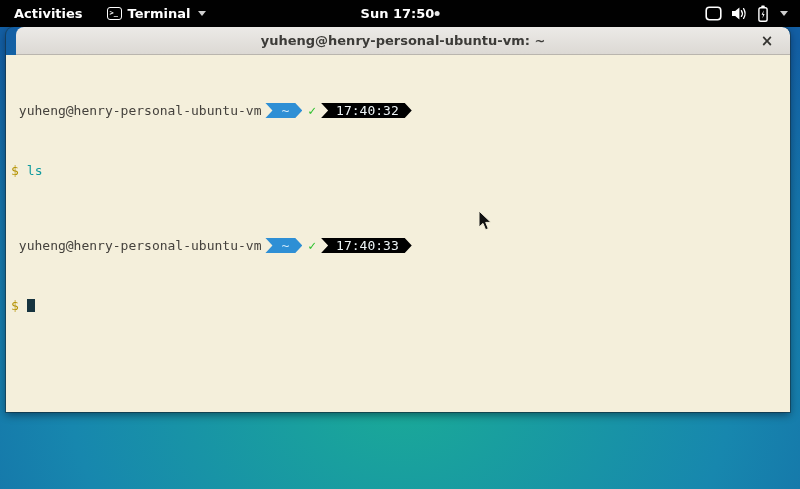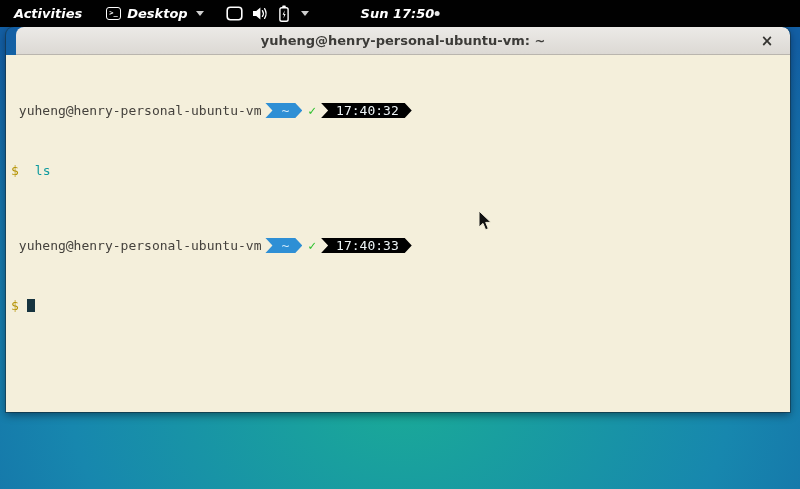--- a/index.html
+++ b/index.html
@@ -9,22 +9,22 @@
   
   .desktop {
     position:absolute; inset:0;
     background: radial-gradient(75% 95% at 50% 80%, #1aab97 0%, #1787ae 55%, #135fa4 100%);
   }
 
   
   .top-bar {
     position:absolute; left:0; top:0; width:800px; height:27px;
     background:#010101; color:#ffffff;
-    display:flex; align-items:center; justify-content:flex-start;
-    font-size:13px; font-weight:bold; z-index:30;font-style:italic;
+    display:flex; align-items:center; justify-content:space-between;
+    font-size:13px; font-weight:bold; z-index:30;
   }
   .tb-left { display:flex; align-items:center; height:100%; }
   .tb-activities { padding:0 14px; height:100%; display:flex; align-items:center; cursor:default; }
   .tb-appmenu { display:flex; align-items:center; gap:6px; padding:0 10px; height:100%; }
   .term-mini-icon {
     width:15px; height:13px; border:1.4px solid #fff; border-radius:3px;
     font-size:7px; line-height:10px; text-align:left; padding-left:2px;
     font-family:"DejaVu Sans Mono",monospace; font-weight:bold; color:#fff;
   }
   .caret-down {
@@ -63,38 +63,38 @@
   .t-line { height:15px; display:flex; align-items:center; white-space:pre; }
   .user-host { color:#45423d; }
   .pl-seg {
     display:inline-flex; align-items:center; height:15px;
     clip-path:polygon(0 0, calc(100% - 7px) 0, 100% 50%, calc(100% - 7px) 100%, 0 100%, 7px 50%);
   }
   .pl-blue { background:#2e8fd5; color:#cfe9fb; padding:0 13px 0 16px; margin-left:4px; }
   .pl-dark { background:#000000; color:#eef5f7; padding:0 13px 0 15px; }
   .check { color:#2ec12e; font-weight:bold; margin:0 5px 0 6px; }
   .dollar { color:#b49200; }
-  .cmd { color:#0e9a9e; margin-left:16px; }
+  .cmd { color:#0e9a9e; margin-left:8px; }
   .dirs { color:#0e9a9e; }
   .cursor-block { display:inline-block; width:8px; height:13px; background:#16333f; margin-left:8px; }
 
   
   .mouse { position:absolute; left:478px; top:210px; z-index:50; }
 </style>
 </head>
 <body>
 
 <div class="desktop"></div>
 
 <div class="top-bar">
   <div class="tb-left">
     <div class="tb-activities">Activities</div>
     <div class="tb-appmenu">
       <span class="term-mini-icon">&gt;_</span>
-      <span>Desktop</span>
+      <span>Terminal</span>
       <span class="caret-down"></span>
     </div>
   </div>
   <div class="tb-center">
     <span>Sun 17:50</span>
     <span class="notif-dot"></span>
   </div>
   <div class="tb-right">
     <svg width="17" height="15" viewBox="0 0 17 15">
       <rect x="1.2" y="1.2" width="14.6" height="12.6" rx="3.2" fill="none" stroke="#ffffff" stroke-width="1.6"></rect>

